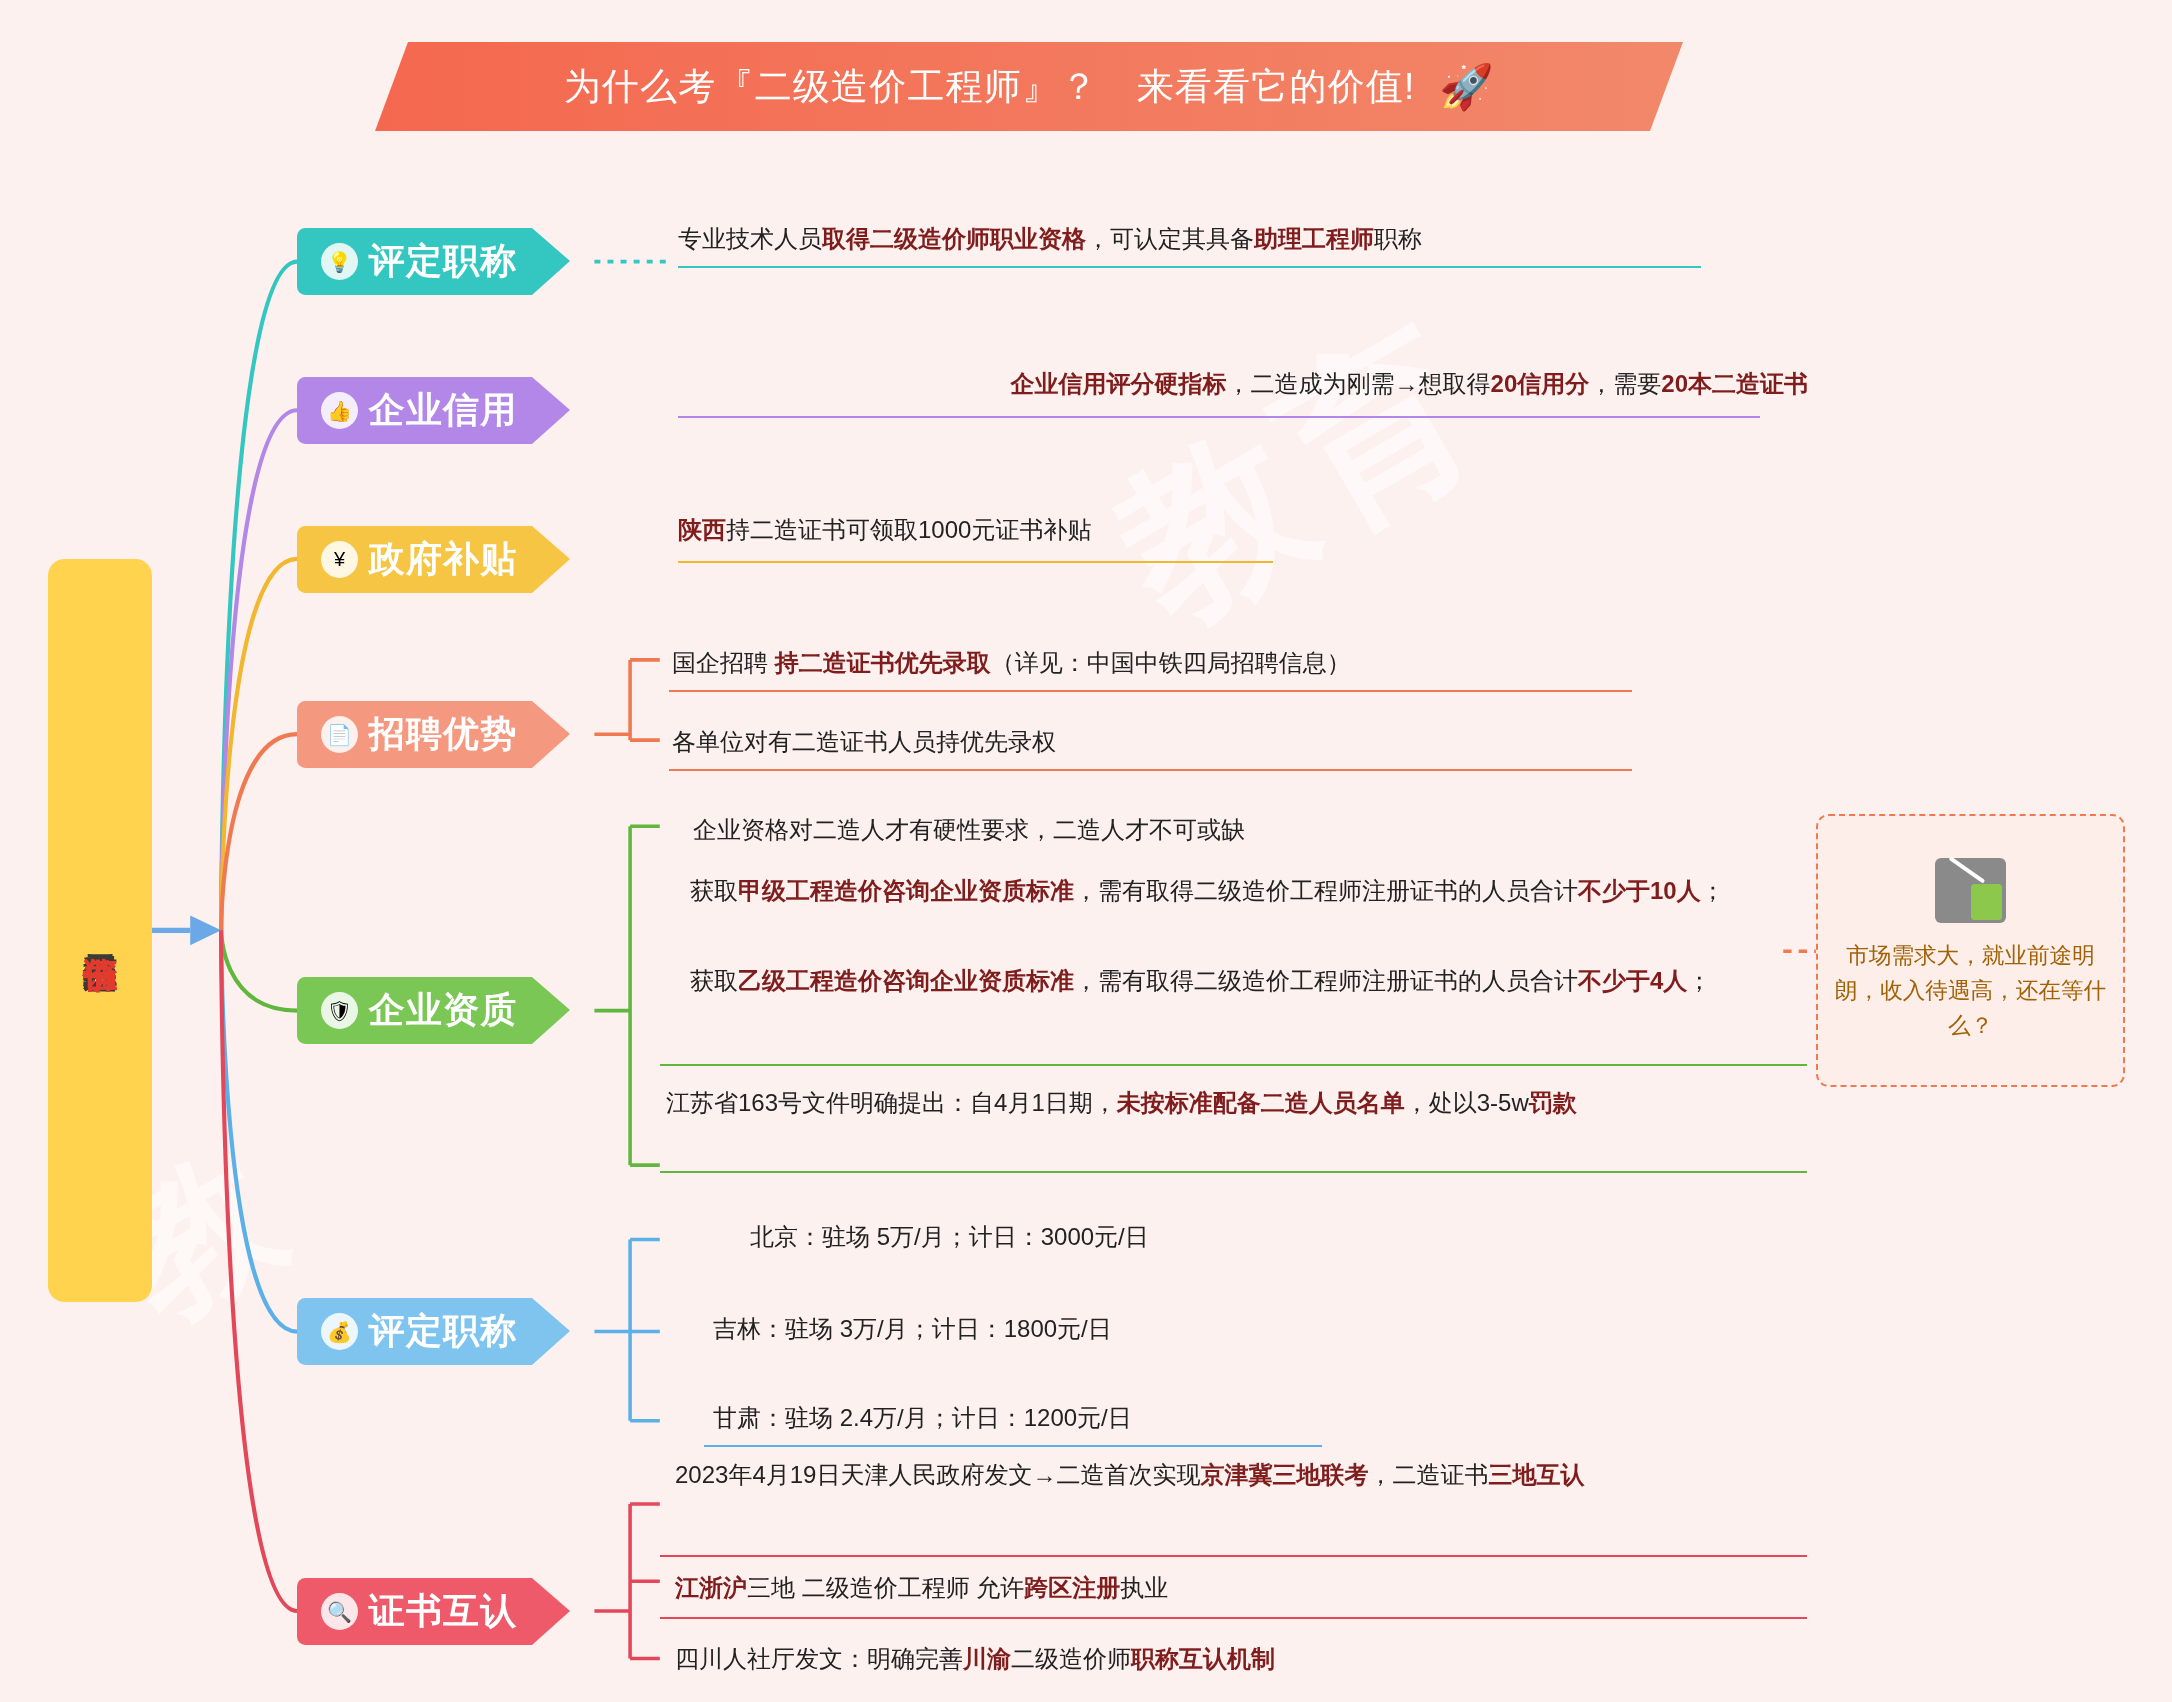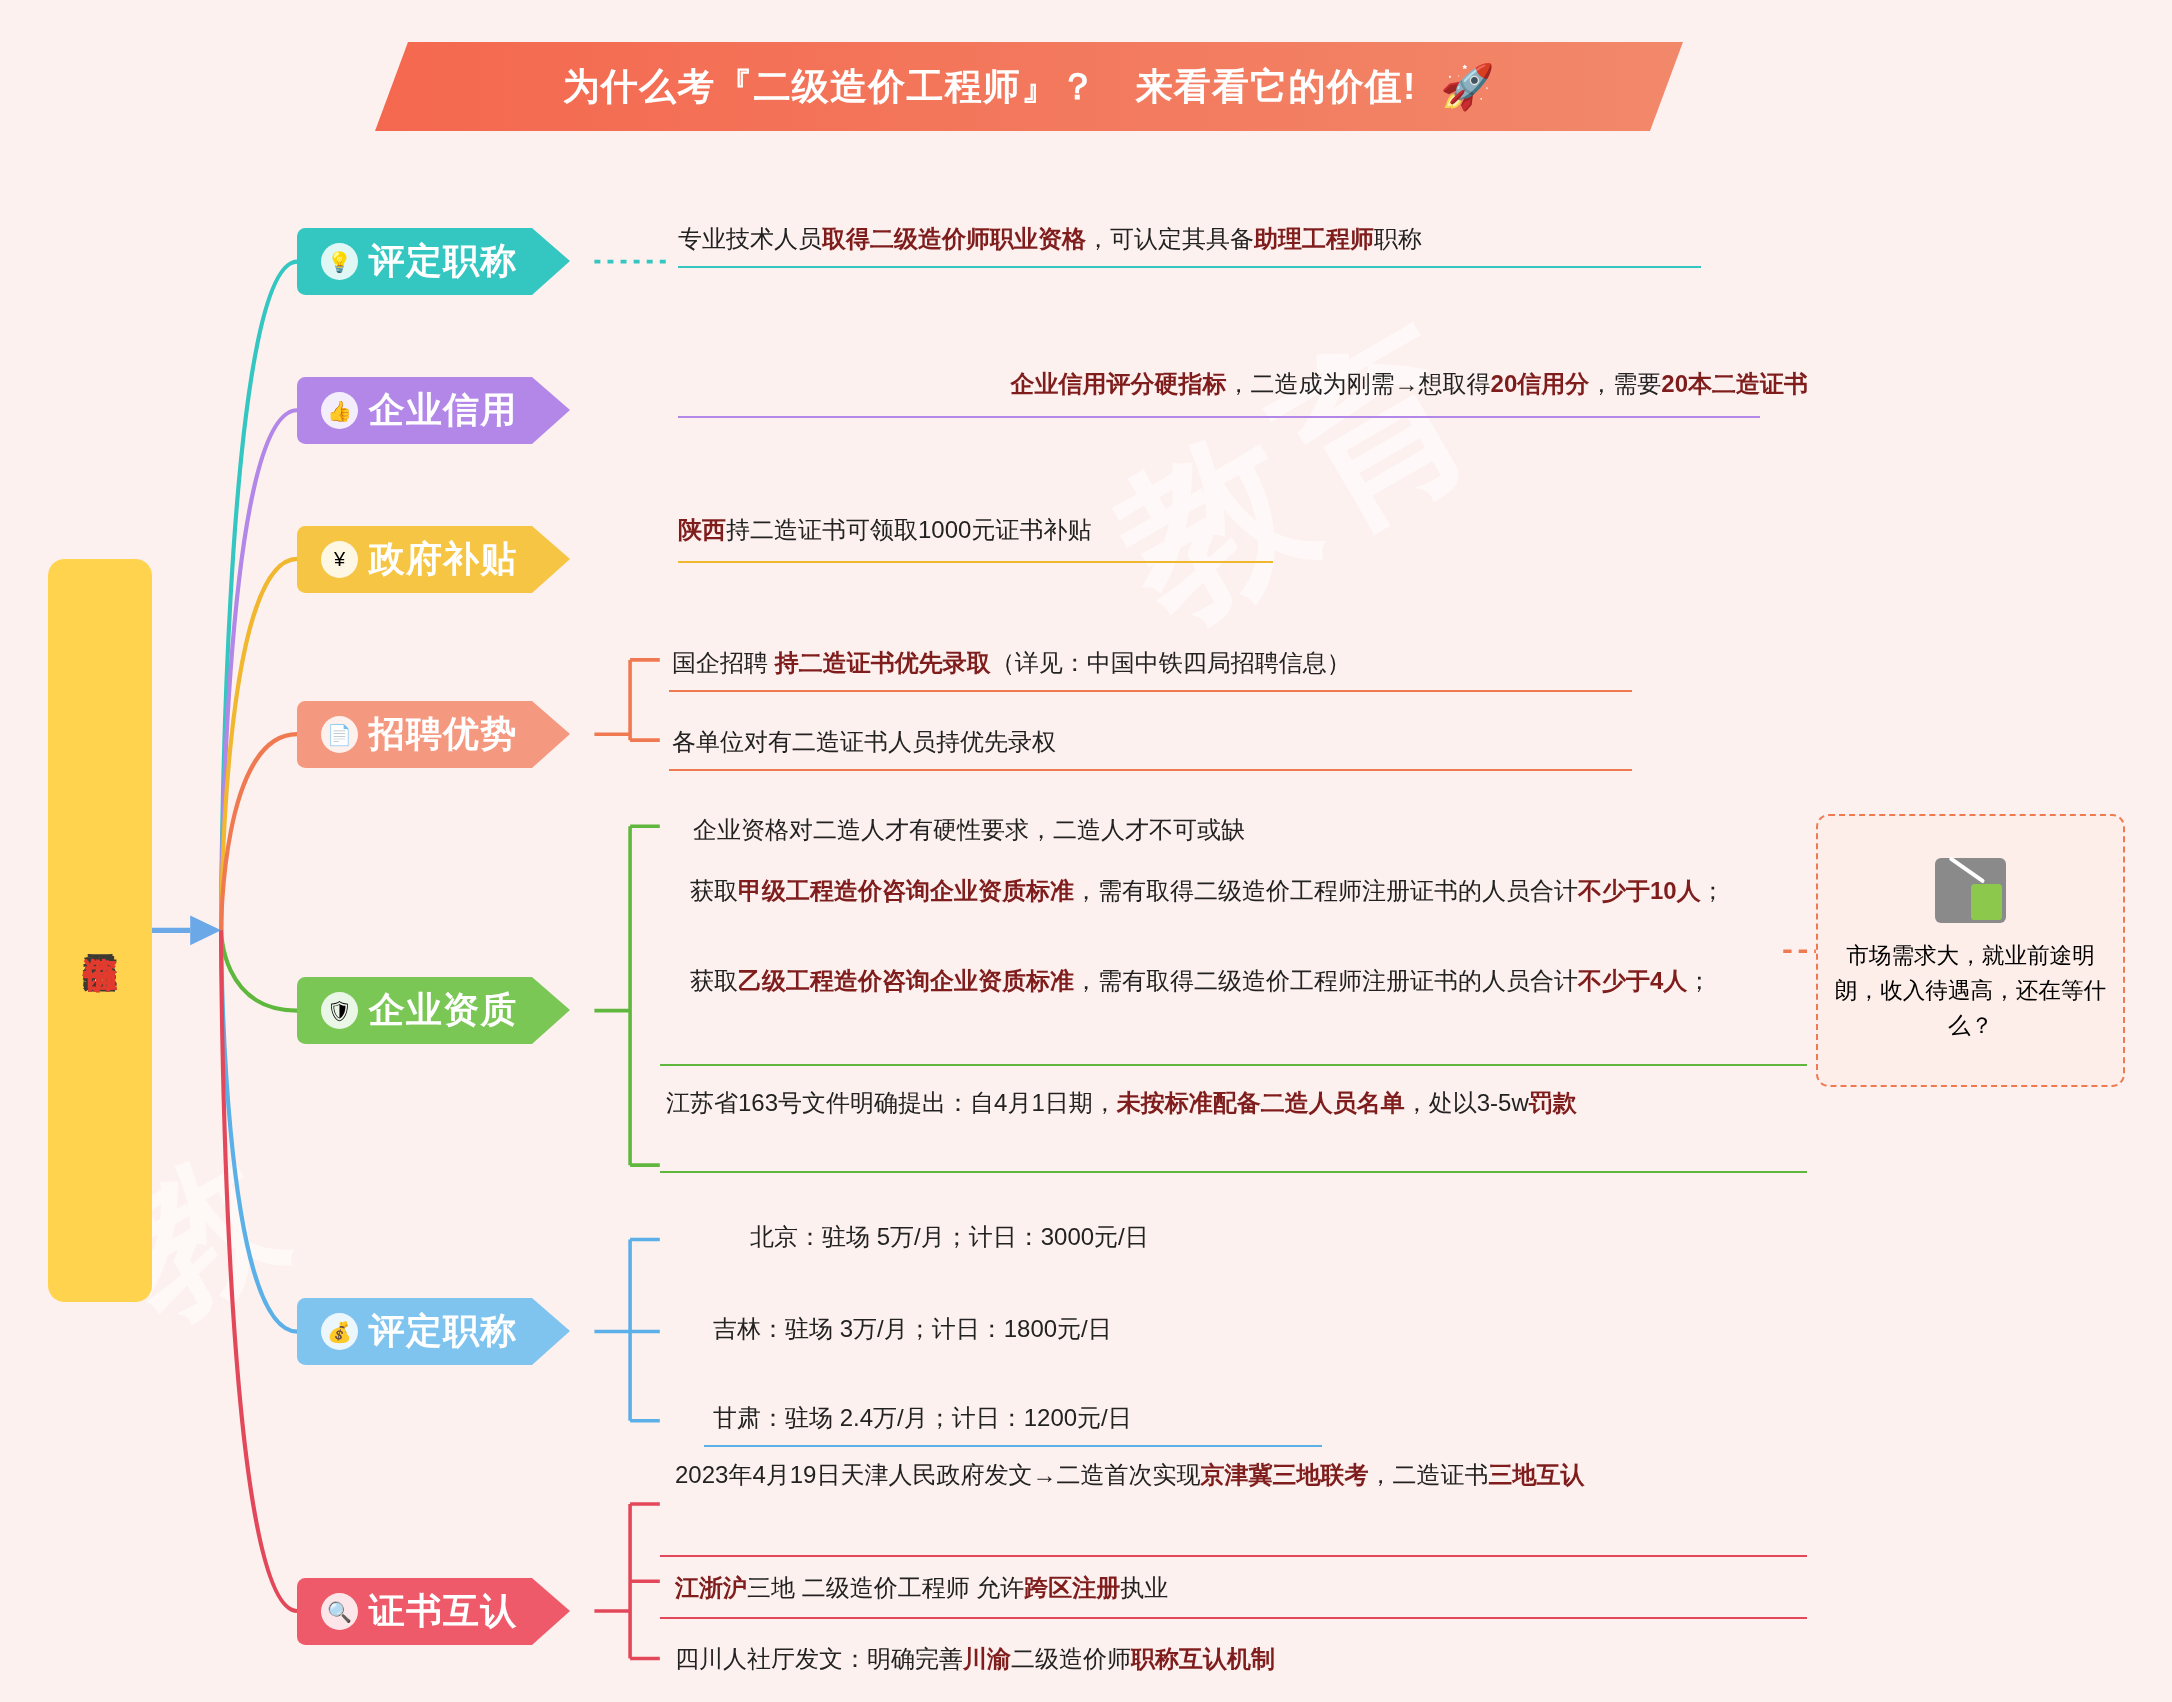--- a/index.html
+++ b/index.html
@@ -26,21 +26,21 @@
 
   
   .banner{
     position:absolute;left:375px;top:42px;width:1308px;height:89px;
     background:linear-gradient(90deg,#f4684f,#f2886a);
     clip-path:polygon(33px 0,1308px 0,1275px 89px,0 89px);
     display:flex;align-items:center;justify-content:center;
     box-sizing:border-box;
   }
   .banner-text{
-    color:#fff;font-size:37px;font-weight:bold;letter-spacing:1.2px;
+    color:#fff;font-size:37px;font-weight:normal;letter-spacing:1.2px;
     white-space:nowrap;
   }
   .rocket{font-size:44px;margin-left:24px;}
 
   
   .root{
     position:absolute;left:48px;top:559px;width:104px;height:743px;
     background:#ffd34d;border-radius:16.6px;
     display:flex;flex-direction:column;align-items:center;justify-content:center;
     box-sizing:border-box;padding:12px 0;
@@ -89,21 +89,21 @@
     position:relative;margin-bottom:14.3px;
   }
   .note .pic:after{
     content:"";position:absolute;right:3.6px;bottom:3.6px;width:31px;height:36px;
     background:#8cc84b;border-radius:3.6px;
   }
   .note .pic:before{
     content:"";position:absolute;left:10.7px;top:9.5px;width:42px;height:3.6px;
     background:#fff;transform:rotate(35deg);border-radius:1.8px;
   }
-  .note .ntxt{font-size:22.6px;color:#000000;line-height:1.55;text-align:center;}
+  .note .ntxt{font-size:22.6px;color:#a16207;line-height:1.55;text-align:center;}
 
   svg.lines{position:absolute;left:0;top:0;width:2172px;height:1702px;pointer-events:none;}
 </style>
 </head>
 <body>
 
 <div class="watermark wm1">教育</div>
 <div class="watermark wm2">教</div>
 
 <svg class="lines" viewBox="0 0 3654 2863" width="2172" height="1702">

